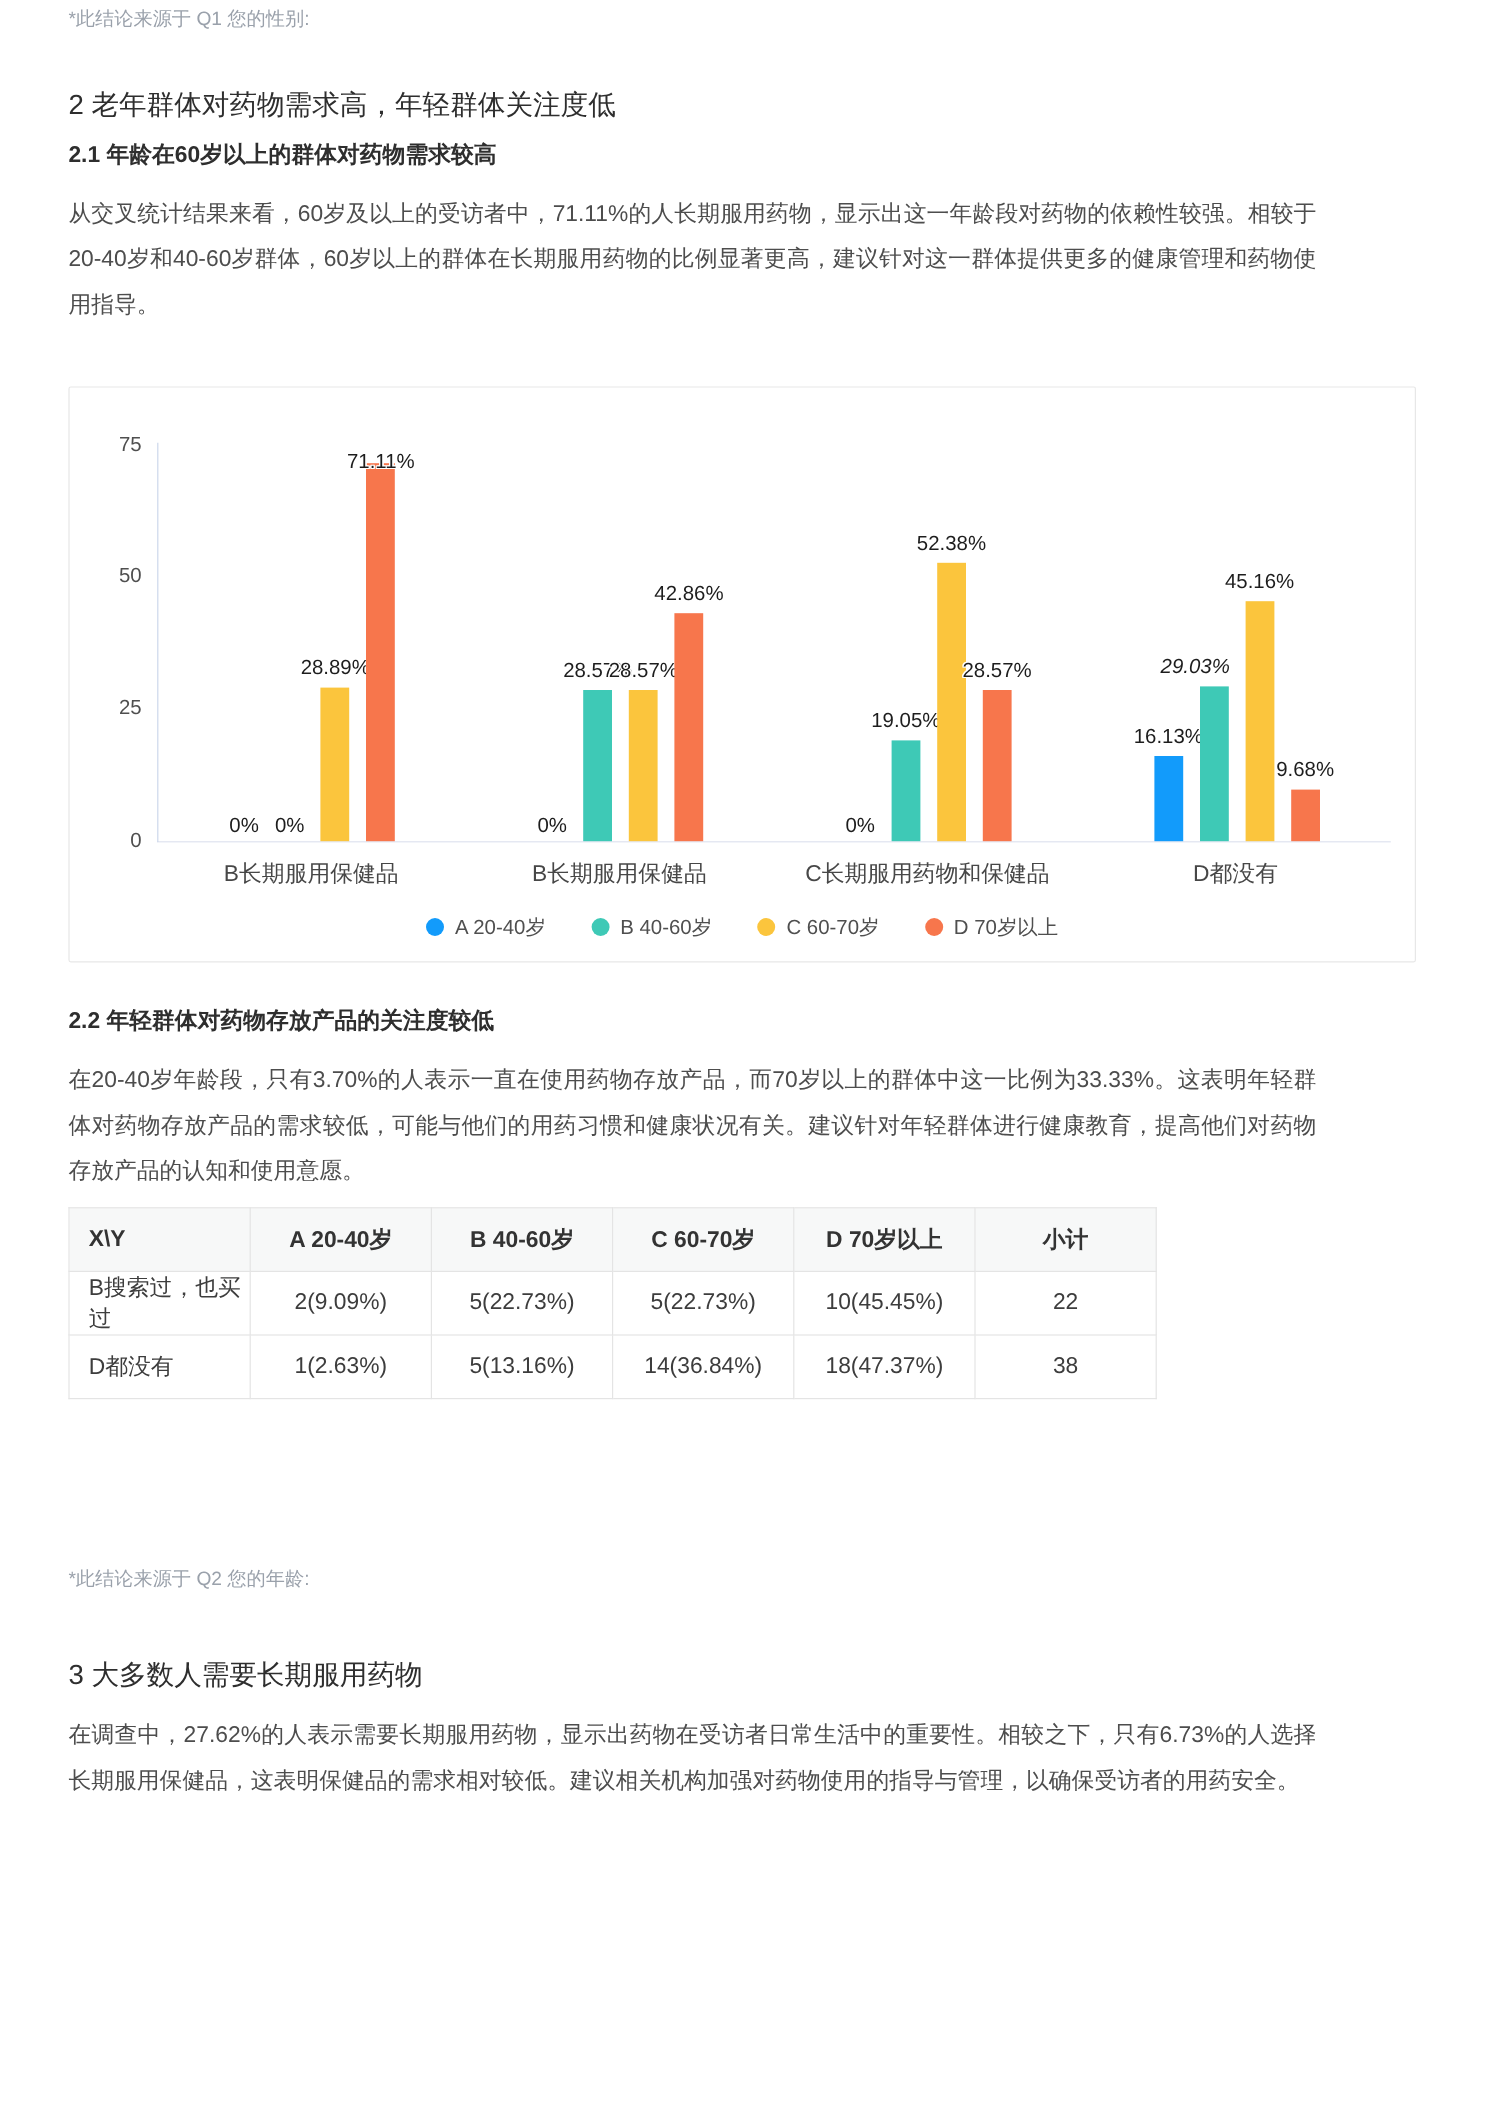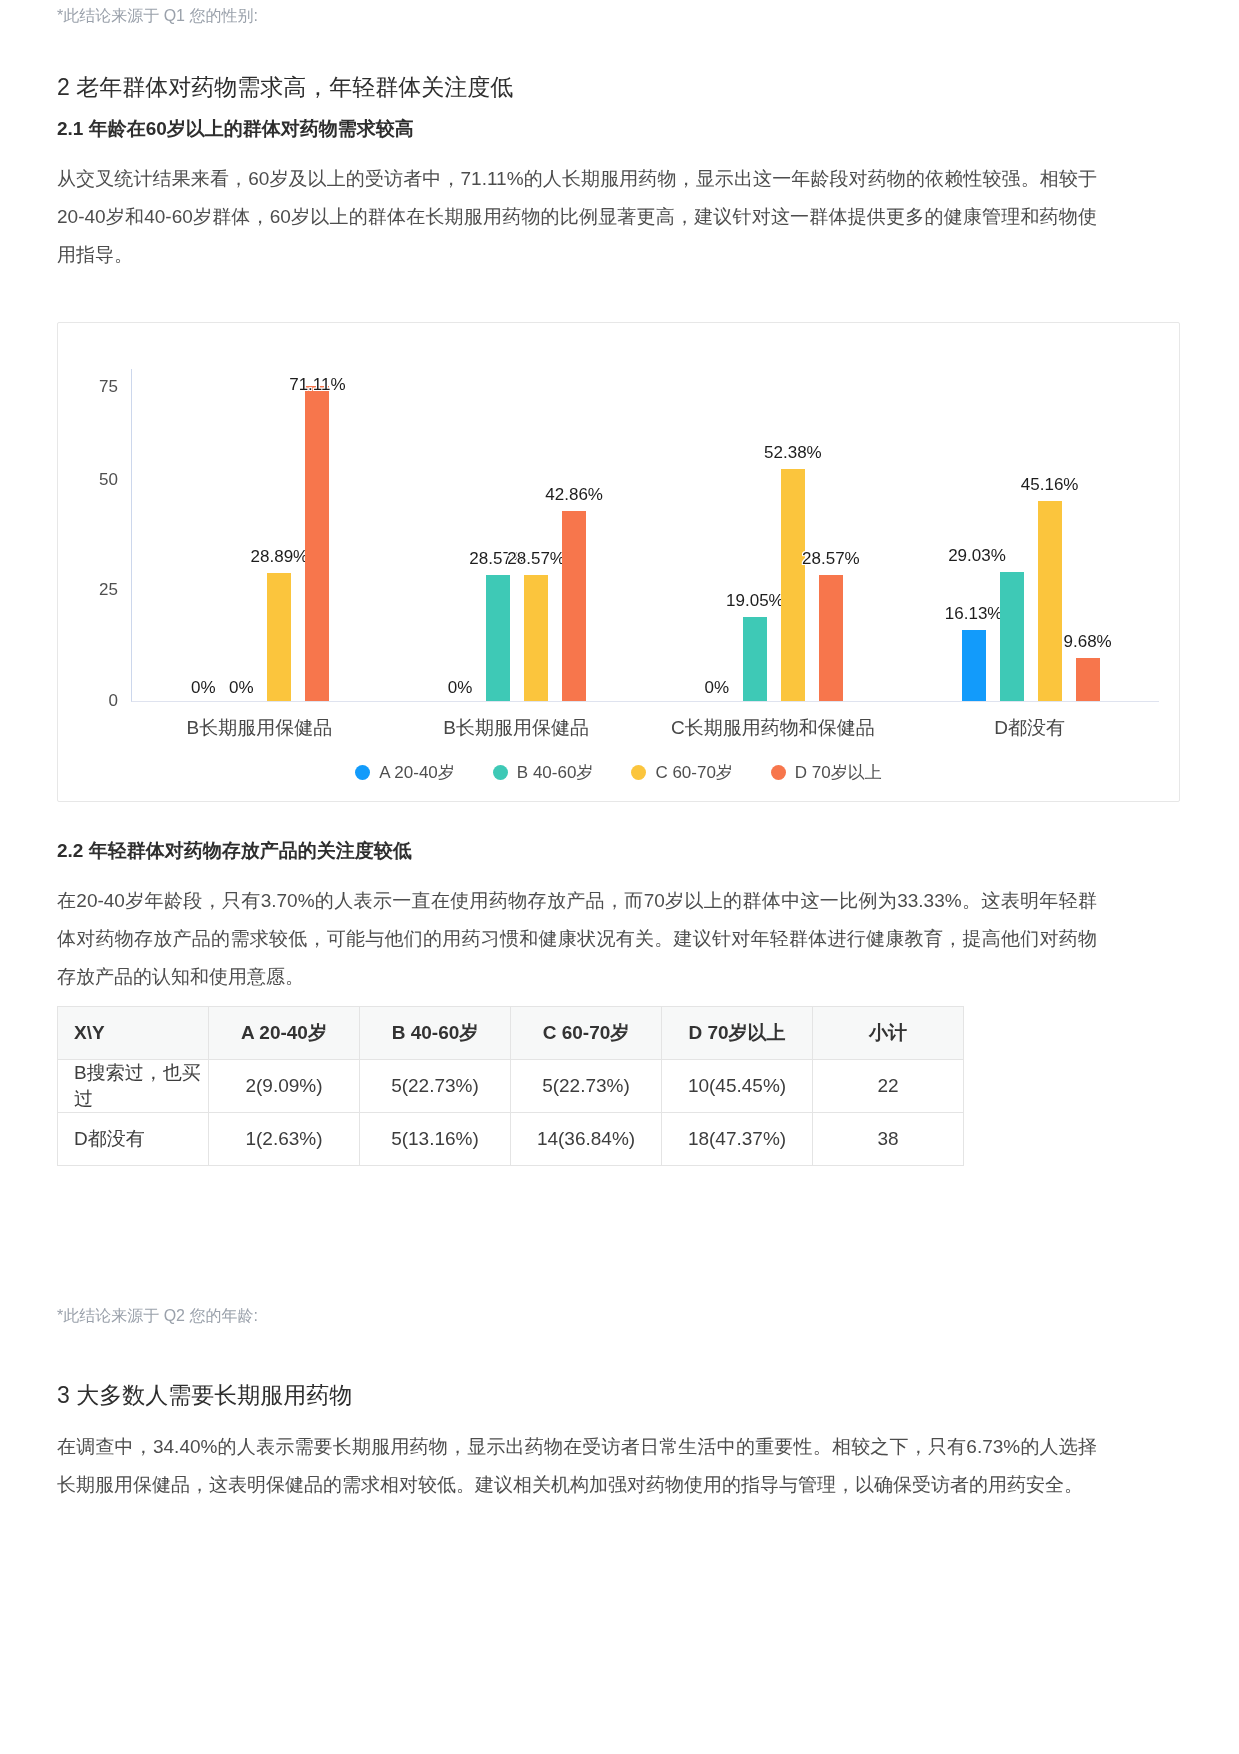--- a/index.html
+++ b/index.html
@@ -55,35 +55,35 @@
 
 <div class="abs h3" style="top:116px">2.1 年龄在60岁以上的群体对药物需求较高</div>
 
 <div class="abs para" style="top:160px">从交叉统计结果来看，60岁及以上的受访者中，71.11%的人长期服用药物，显示出这一年龄段对药物的依赖性较强。相较于20-40岁和40-60岁群体，60岁以上的群体在长期服用药物的比例显著更高，建议针对这一群体提供更多的健康管理和药物使用指导。</div>
 
 <div class="abs chart-card">
   <div class="chart-y-axis">
       <div class="ytick" style="bottom: -10px;">0</div>
       <div class="ytick" style="bottom: 100.667px;">25</div>
       <div class="ytick" style="bottom: 211.333px;">50</div>
-      <div class="ytick" style="bottom: 304px;">75</div>
+      <div class="ytick" style="bottom: 320px;">75</div>
     </div>
   <div class="chart-plot">
       <div class="bar-label" style="left: 71.375px; bottom: 3px;">0%</div>
       <div class="bar-label" style="left: 328.125px; bottom: 3px;">0%</div>
       <div class="bar-label" style="left: 584.875px; bottom: 3px;">0%</div>
       <div class="bar" style="left: 829.625px; width: 24px; height: 71px; background: rgb(18, 155, 251);"></div>
       <div class="bar-label" style="left: 841.625px; bottom: 77px;">16.13%</div>
       <div class="bar-label" style="left: 109.375px; bottom: 3px;">0%</div>
       <div class="bar" style="left: 354.125px; width: 24px; height: 126px; background: rgb(62, 201, 182);"></div>
       <div class="bar-label" style="left: 366.125px; bottom: 132px;">28.57%</div>
       <div class="bar" style="left: 610.875px; width: 24px; height: 84px; background: rgb(62, 201, 182);"></div>
       <div class="bar-label" style="left: 622.875px; bottom: 90px;">19.05%</div>
       <div class="bar" style="left: 867.625px; width: 24px; height: 129px; background: rgb(62, 201, 182);"></div>
-      <div class="bar-label" style="left: 845px; bottom: 135px;">29.03%</div>
+      <div class="bar-label" style="left: 864px; bottom: 135px; font-style: italic;">29.03%</div>
       <div class="bar" style="left: 135.375px; width: 24px; height: 128px; background: rgb(251, 197, 61);"></div>
       <div class="bar-label" style="left: 147.375px; bottom: 134px; text-align: right;">28.89%</div>
       <div class="bar" style="left: 392.125px; width: 24px; height: 126px; background: rgb(251, 197, 61);"></div>
       <div class="bar-label" style="left: 404.125px; bottom: 132px;">28.57%</div>
       <div class="bar" style="left: 648.875px; width: 24px; height: 232px; background: rgb(251, 197, 61);"></div>
       <div class="bar-label" style="left: 660.875px; bottom: 238px;">52.38%</div>
       <div class="bar" style="left: 905.625px; width: 24px; height: 200px; background: rgb(251, 197, 61);"></div>
       <div class="bar-label" style="left: 917.625px; bottom: 206px;">45.16%</div>
       <div class="bar" style="left: 173.375px; width: 24px; height: 315px; background: rgb(247, 118, 76);"></div>
       <div class="bar-label" style="left: 185.375px; bottom: 306px;">71.11%</div>
@@ -152,13 +152,13 @@
         <td>18(47.37%)</td>
         <td>38</td>
       </tr>
     </tbody>
 </table>
 
 <div class="abs footnote" style="top:1306px">*此结论来源于 Q2 您的年龄:</div>
 
 <div class="abs h2" style="top:1380px">3 大多数人需要长期服用药物</div>
 
-<div class="abs para" style="top:1428px">在调查中，34.40%的人表示需要长期服用药物，显示出药物在受访者日常生活中的重要性。相较之下，只有6.73%的人选择长期服用保健品，这表明保健品的需求相对较低。建议相关机构加强对药物使用的指导与管理，以确保受访者的用药安全。</div>
+<div class="abs para" style="top:1428px">在调查中，27.62%的人表示需要长期服用药物，显示出药物在受访者日常生活中的重要性。相较之下，只有6.73%的人选择长期服用保健品，这表明保健品的需求相对较低。建议相关机构加强对药物使用的指导与管理，以确保受访者的用药安全。</div>
 
 </body></html>

